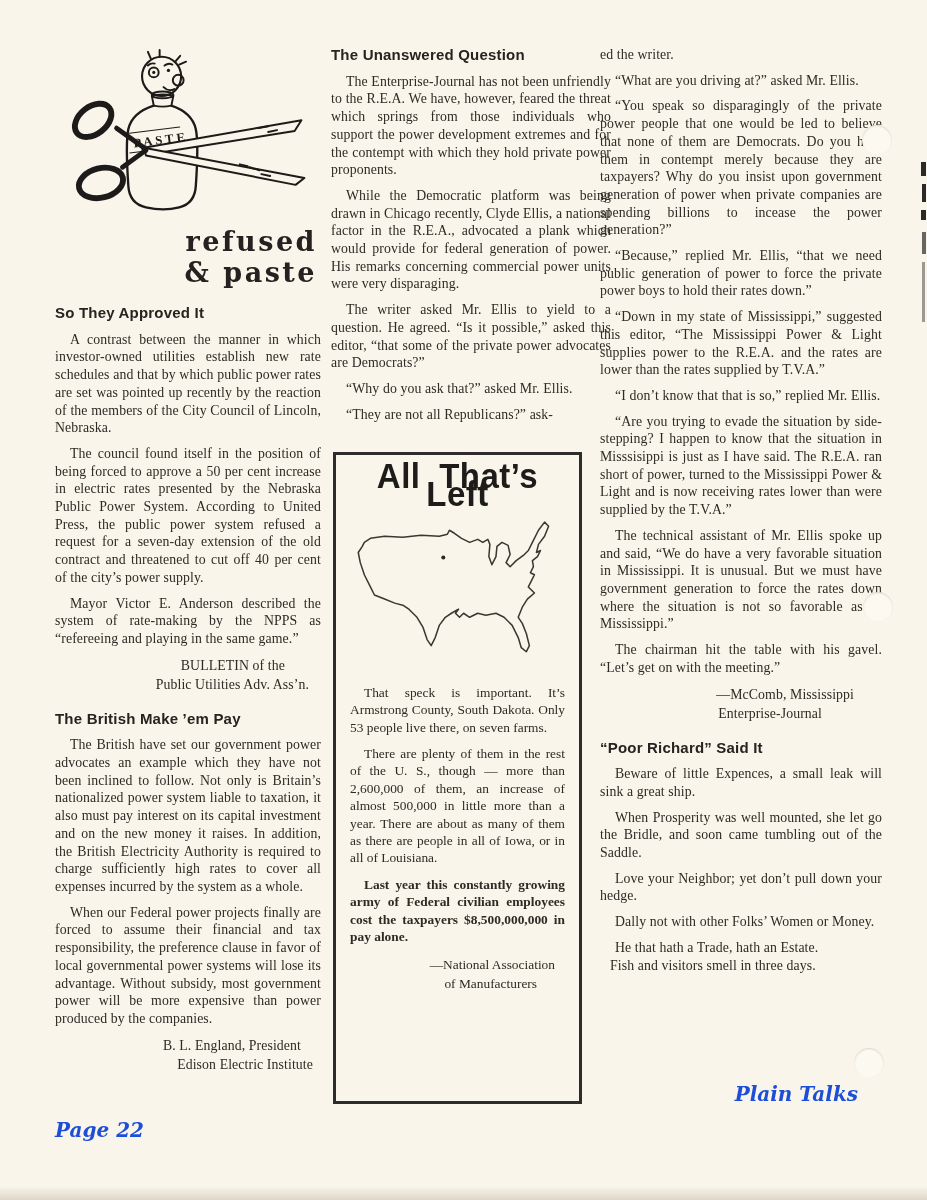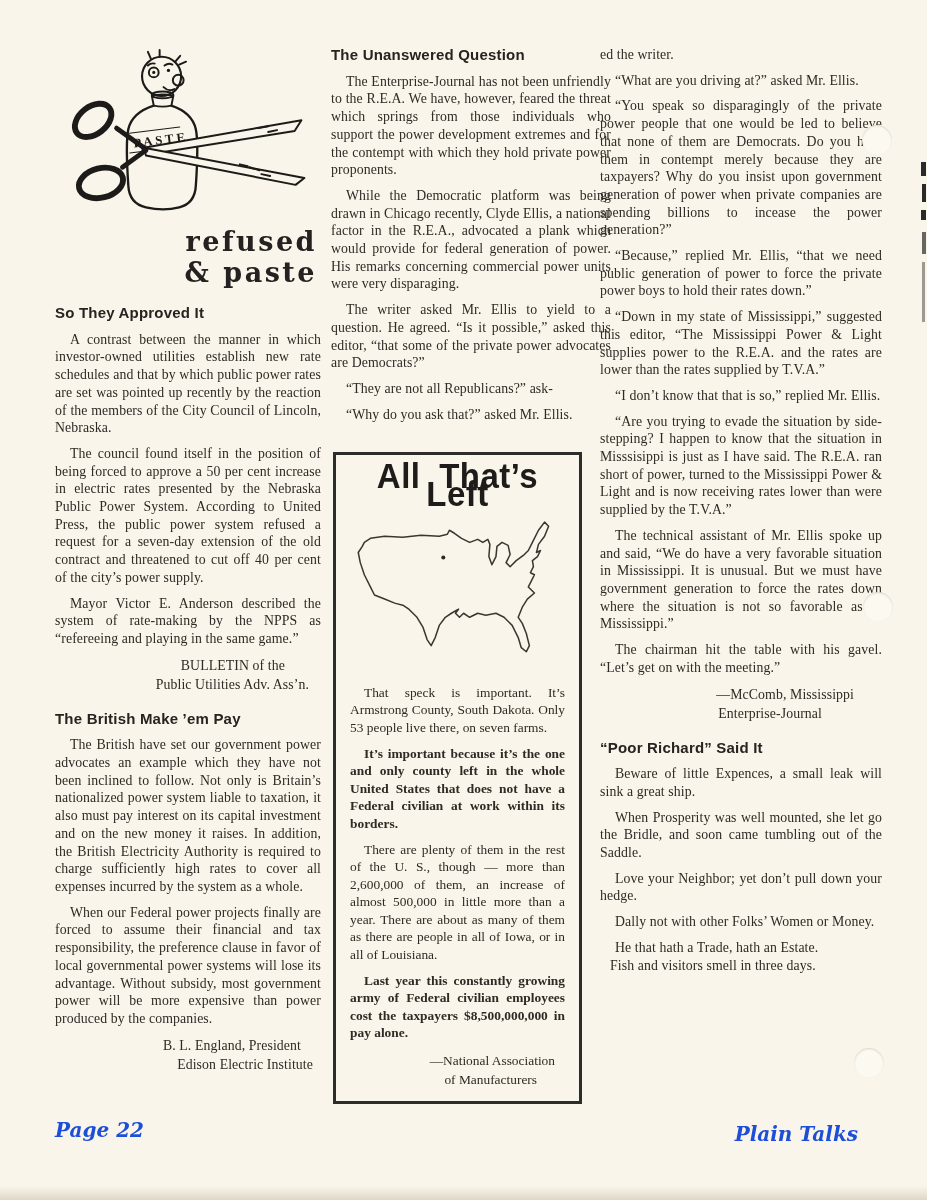--- a/index.html
+++ b/index.html
@@ -120,41 +120,40 @@
     <div style="padding-right:20px">B. L. England, President</div>
     <div style="padding-right:8px">Edison Electric Institute</div>
   </div>
 </div>
 
 <div class="col" style="left:331px;top:46px;width:280px;">
   <h3 class="section" style="margin-top:0">The Unanswered Question</h3>
   <p>The Enterprise-Journal has not been unfriendly to the R.E.A. We have, however, feared the threat which springs from those individuals who support the power development extremes and for the contempt with which they hold private power proponents.</p>
   <p>While the Democratic platform was being drawn in Chicago recently, Clyde Ellis, a national factor in the R.E.A., advocated a plank which would provide for federal generation of power. His remarks concerning commercial power units were very disparaging.</p>
   <p>The writer asked Mr. Ellis to yield to a question. He agreed. “Is it possible,” asked this editor, “that some of the private power advocates are Democrats?”</p>
+  <p>“Why do you ask that?” asked Mr. Ellis.</p>
   <p>“They are not all Republicans?” ask-</p>
-  <p>“Why do you ask that?” asked Mr. Ellis.</p>
 </div>
 
 <div class="insert">
   <div class="insert-title">All That’s Left</div>
   <div class="mapwrap">
     <svg viewBox="0 0 215 160" width="218" height="162">
       <path fill="none" stroke="#3a3733" stroke-width="1.5" stroke-linejoin="round" stroke-linecap="round" d="M14,30 L20,26 L34,24 L52,25 L70,23 L88,24 L96,22 L98,18 L103,21 L110,26 L118,30 L126,27
            L131,30 L136,27 L138,32 L137,44 L140,52 L144,44 L145,34 L150,30 L156,33 L158,42 L154,50
            L158,54 L164,48 L172,42 L176,38 L180,30 L186,18 L192,10 L196,14 L192,24 L186,32 L184,40
            L188,38 L185,44 L180,48 L181,54 L178,60 L182,62 L179,68 L176,74 L182,80 L175,86 L170,94
            L166,104 L170,110 L174,120 L177,132 L174,138 L169,134 L166,124 L160,112 L152,104 L144,100
            L134,102 L126,100 L118,104 L112,100 L108,104 L104,100 L107,96 L100,100 L94,104 L88,112
            L84,124 L80,132 L76,126 L72,114 L66,104 L58,96 L52,92 L44,90 L34,86 L24,82 L20,74 L14,62
            L10,50 L8,40 L12,34 Z"></path>
       <circle cx="92" cy="45" r="2" fill="#2a2825"></circle>
     </svg>
   </div>
   <p>That speck is important. It’s Armstrong County, South Dakota. Only 53 people live there, on seven farms.</p>
-  <p class="bold">It’s important because it’s the one and only county left in the whole United States that does not have a Federal civilian at work within its borders.</p>
   <p>There are plenty of them in the rest of the U. S., though — more than 2,600,000 of them, an increase of almost 500,000 in little more than a year. There are about as many of them as there are people in all of Iowa, or in all of Louisiana.</p>
   <p class="bold">Last year this constantly growing army of Federal civilian employees cost the taxpayers $8,500,000,000 in pay alone.</p>
   <div class="attr" style="margin-top:8px">
     <div style="padding-right:10px">—National Association</div>
     <div style="padding-right:28px">of Manufacturers</div>
   </div>
 </div>
 
 <div class="col" style="left:600px;top:46px;width:282px;">
   <p class="noindent">ed the writer.</p>
@@ -174,21 +173,21 @@
   <h3 class="section">“Poor Richard” Said It</h3>
   <p>Beware of little Expences, a small leak will sink a great ship.</p>
   <p>When Prosperity was well mounted, she let go the Bridle, and soon came tumbling out of the Saddle.</p>
   <p>Love your Neighbor; yet don’t pull down your hedge.</p>
   <p>Dally not with other Folks’ Women or Money.</p>
   <p>He that hath a Trade, hath an Estate.</p>
   <p class="indent-sm">Fish and visitors smell in three days.</p>
 </div>
 
 <div class="folio" style="left:55px;top:1118px;">Page 22</div>
-<div class="folio" style="right:69px;top:1122px;">Plain Talks</div>
+<div class="folio" style="right:69px;top:1082px;">Plain Talks</div>
 
 <div class="hole" style="left:862px;top:125px;"></div>
 <div class="hole" style="left:863px;top:592px;"></div>
 <div class="hole" style="left:854px;top:1048px;"></div>
 <div class="mark" style="left:921px;top:162px;width:5px;height:14px;"></div>
 <div class="mark" style="left:922px;top:184px;width:4px;height:18px;"></div>
 <div class="mark" style="left:921px;top:210px;width:5px;height:10px;"></div>
 <div class="mark" style="left:922px;top:232px;width:4px;height:22px;opacity:.7;"></div>
 <div class="mark" style="left:922px;top:262px;width:3px;height:60px;opacity:.45;"></div>
 <div class="bottom-strip"></div>

